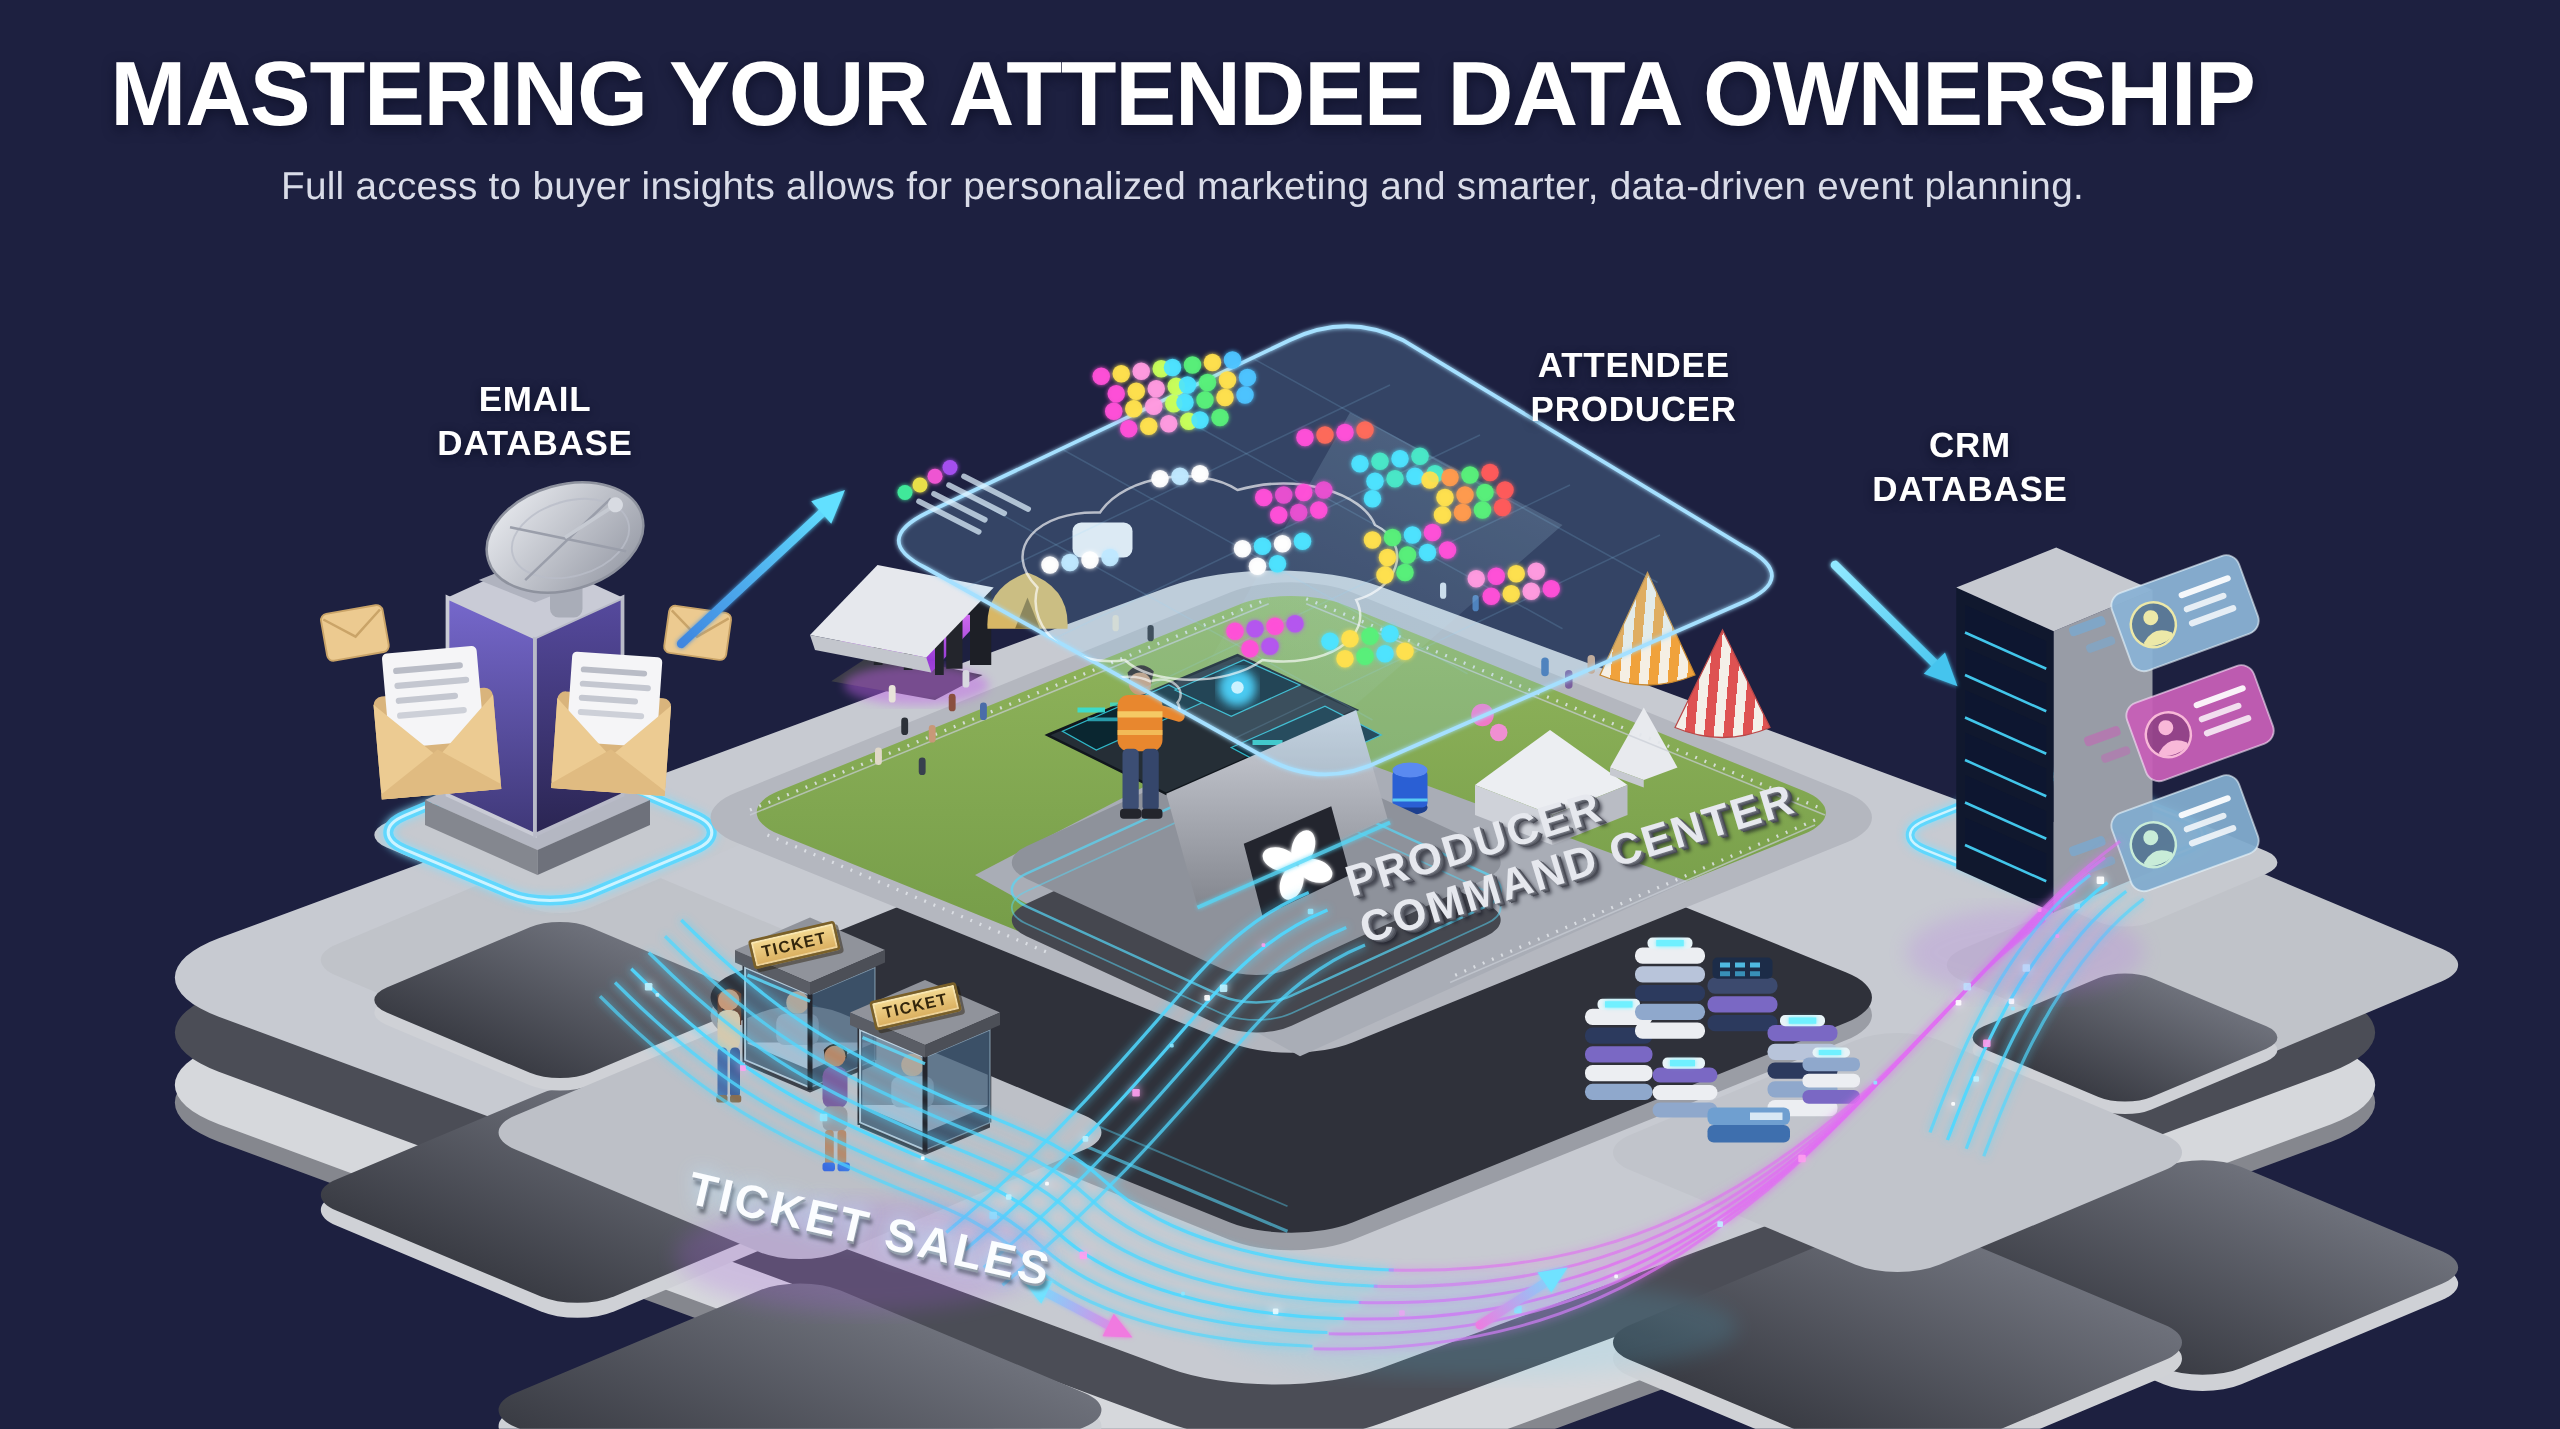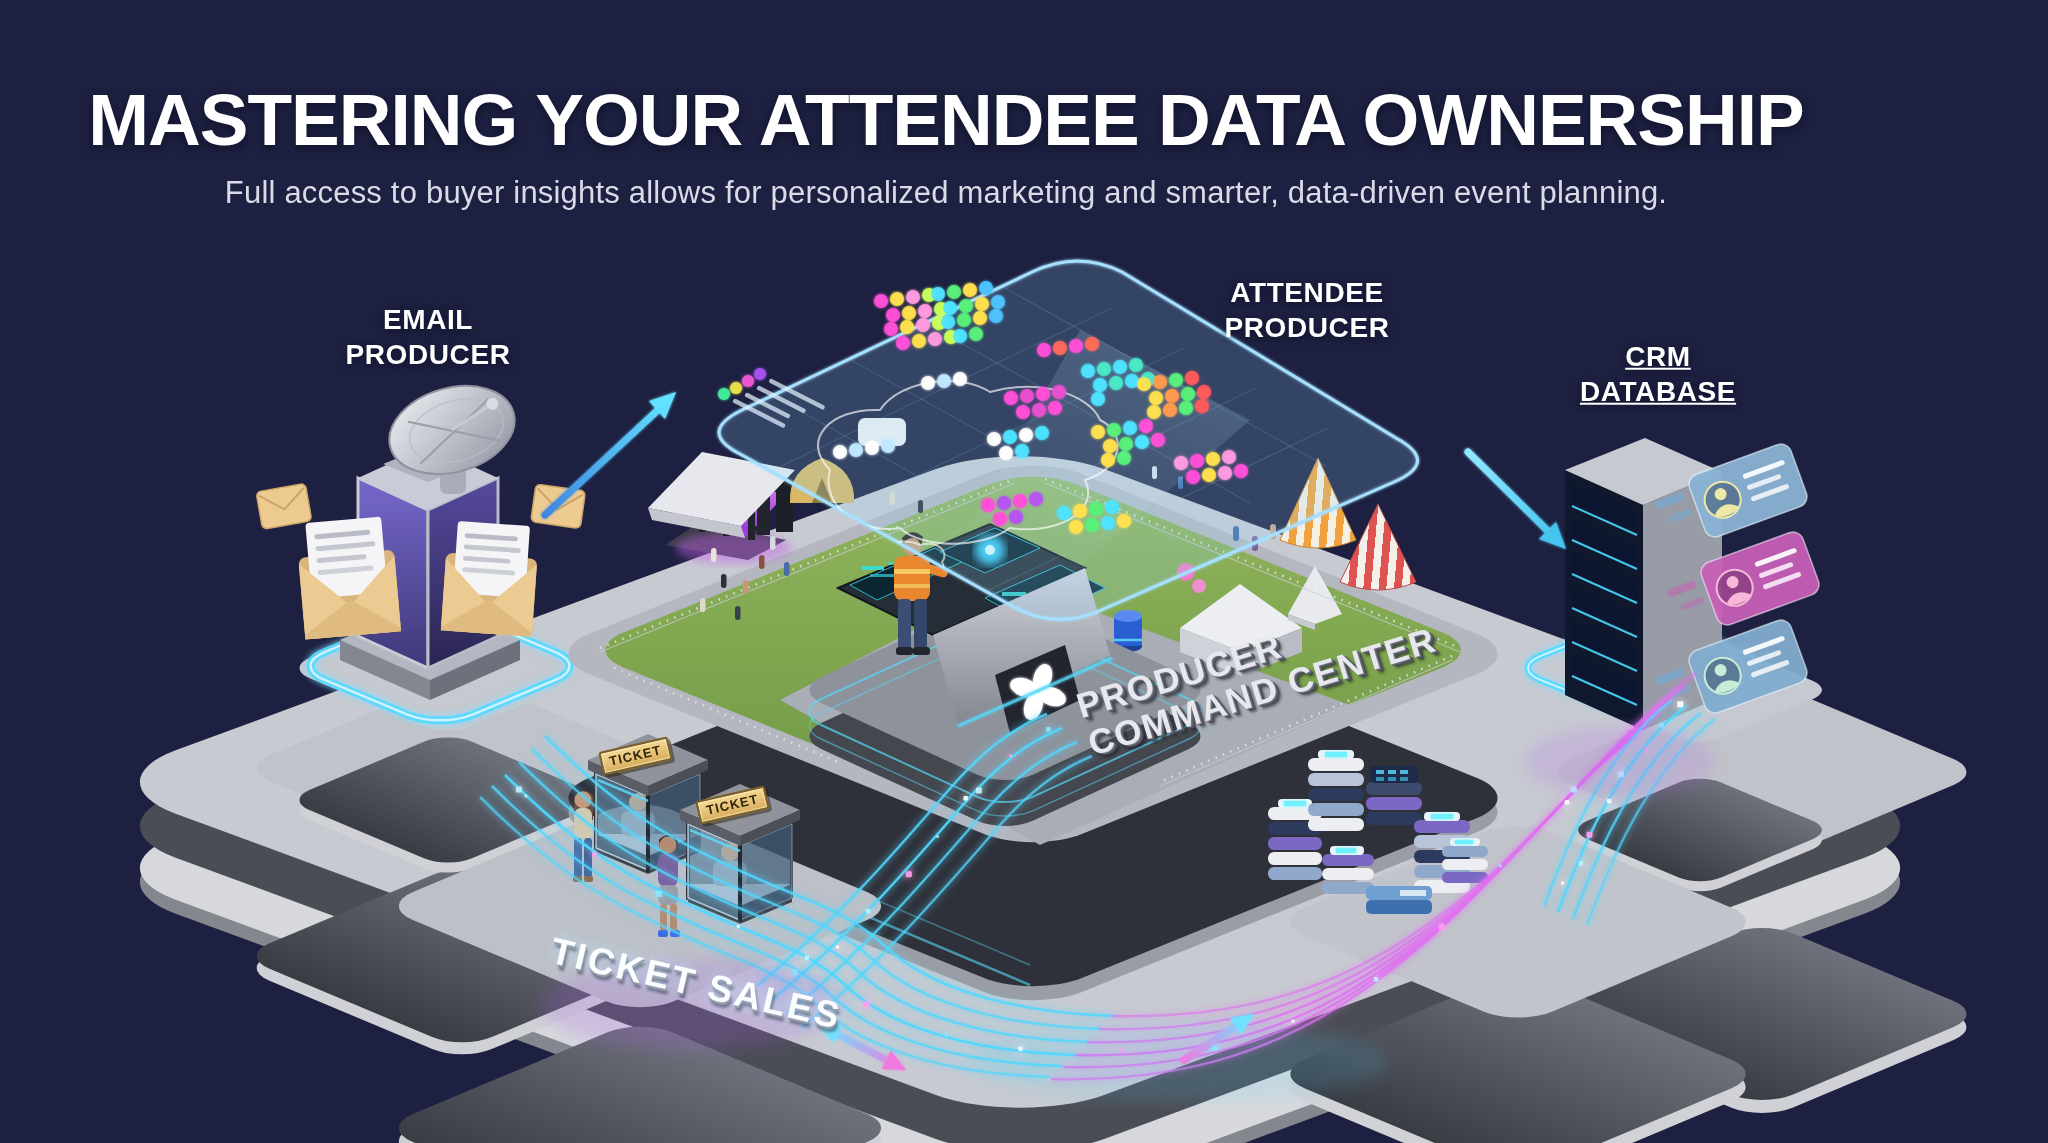--- a/index.html
+++ b/index.html
@@ -2,21 +2,21 @@
 <html><head>
 <meta charset="utf-8">
 <style>
   html,body{margin:0;padding:0;}
   body{
     width:2048px;height:1143px;overflow:hidden;position:relative;
     background:#1d2040;
     font-family:"Liberation Sans", sans-serif;
   }
   .scene{position:absolute;left:0;top:0;width:2048px;height:1143px;}
-  .hdr{position:absolute;top:34px;left:0;width:1892px;text-align:center;z-index:40;margin-top:44px;}
+  .hdr{position:absolute;top:34px;left:0;width:1892px;text-align:center;z-index:40;}
   .hdr h1{
     margin:0;font-size:73px;font-weight:700;letter-spacing:-1px;color:#ffffff;
     text-shadow:0 3px 10px rgba(5,8,25,.55);
   }
   .hdr p{
     margin:14px 0 0;font-size:31px;font-weight:400;color:#d9dce8;letter-spacing:.2px;text-align:center;
   }
   .lbl{
     position:absolute;transform:translate(-50%,-50%);
     font-size:28px;font-weight:700;line-height:1.26;color:#ffffff;
@@ -737,24 +737,24 @@
     </g>
   </g>
 </svg>
 
 <header class="hdr">
   <h1>MASTERING YOUR ATTENDEE DATA OWNERSHIP</h1>
   <p>Full access to buyer insights allows for personalized marketing and smarter, data-driven event planning.</p>
 </header>
 
 <div class="lbl" style="left:428px;top:337px;">EMAIL
-PRODUCER</div>
+DATABASE</div>
 <div class="lbl" style="left:1307px;top:310px;">ATTENDEE
 PRODUCER</div>
-<div class="lbl" style="left:1658px;top:374px;text-decoration:underline;">CRM
+<div class="lbl" style="left:1576px;top:374px;">CRM
 DATABASE</div>
 
 <div class="lbl-3d" id="lbl-pcc">
   <div>PRODUCER</div>
   <div>COMMAND CENTER</div>
 </div>
 <div class="lbl-3d" id="lbl-ticket-sales">TICKET SALES</div>
 
 <div class="ticket-sign" id="sign-1">TICKET</div>
 <div class="ticket-sign" id="sign-2">TICKET</div>

